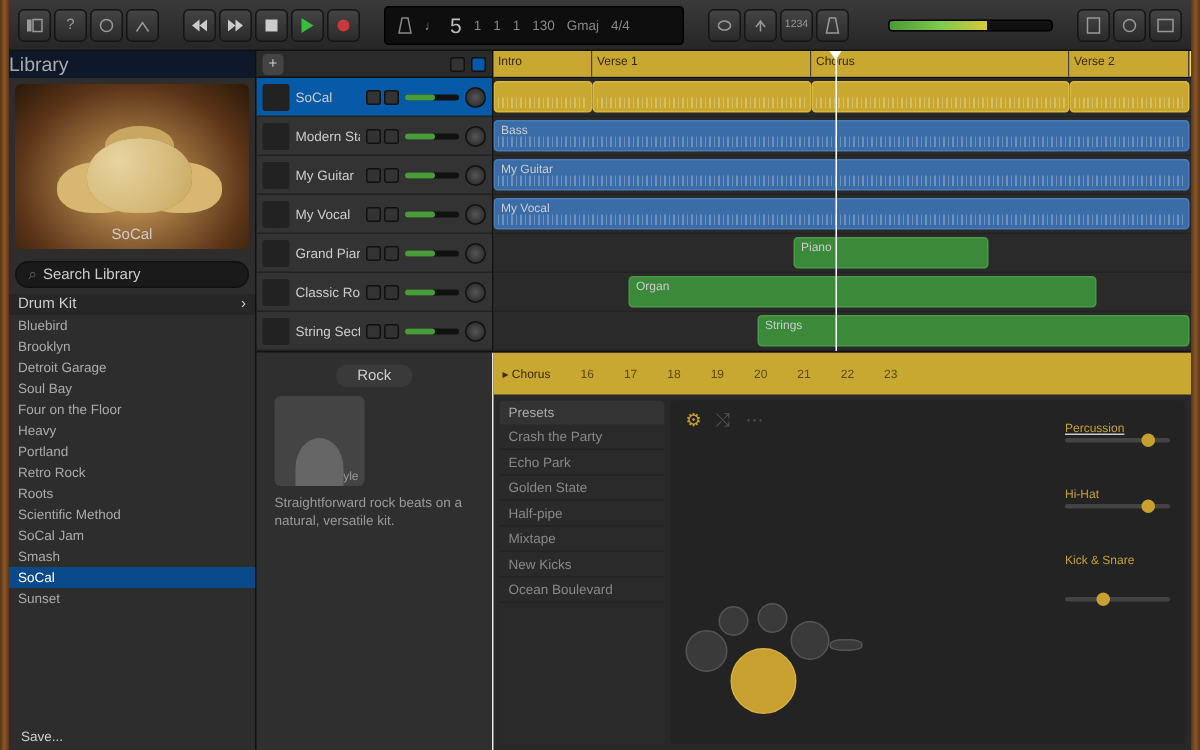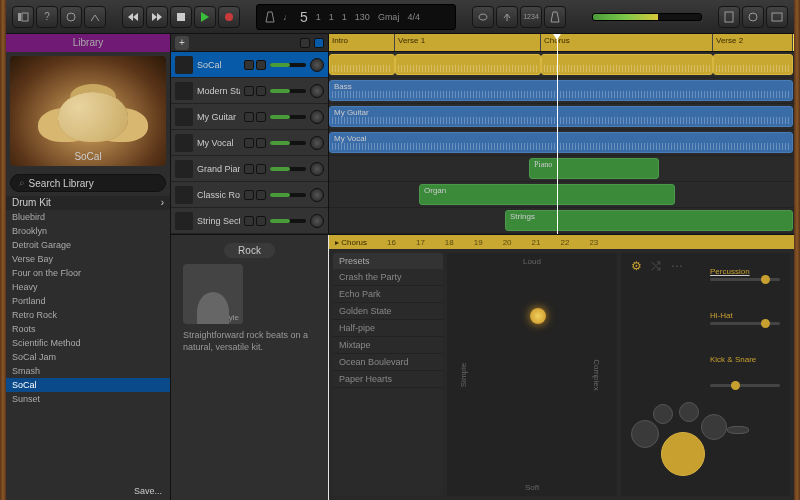--- a/index.html
+++ b/index.html
@@ -18,30 +18,30 @@
 .lcd .sm{font-size:9px;color:#888}
 .level{width:110px;height:8px;background:#111;border:1px solid #000;border-radius:3px;position:relative;overflow:hidden}
 .level .fill{position:absolute;left:0;top:0;bottom:0;width:60%;background:linear-gradient(90deg,#4a9b3a,#7cc84a,#d8c83a)}
 .spacer{flex:1}
 
 
 .mainrow{flex:1;display:flex;overflow:hidden}
 
 
 .library{width:165px;background:#2d2d2d;border-right:1px solid #111;display:flex;flex-direction:column}
-.lib-hdr{height:18px;text-align:center;font-size:10px;color:#aaa;line-height:18px;background:#701a75}
+.lib-hdr{height:18px;text-align:left;font-size:13px;color:#aaa;line-height:18px;background:#0f172a}
 .lib-img{height:110px;background:radial-gradient(ellipse at 50% 60%,#d8a860 0%,#5a3418 70%,#2a1808 100%);margin:4px;border-radius:4px;display:flex;align-items:flex-end;justify-content:center;color:#eee;font-size:10px;padding-bottom:4px;position:relative}
 .lib-img::before{content:"";position:absolute;width:70px;height:50px;bottom:24px;left:48px;background:radial-gradient(circle at 30% 30%,#e8d4a0,#c8a860);border-radius:50% 50% 45% 45%;box-shadow:-28px 8px 0 -8px #d8b870,28px 8px 0 -8px #d8b870,0 -20px 0 -12px #c8a860}
 .lib-search{margin:4px;height:18px;background:#1a1a1a;border:1px solid #111;border-radius:9px;padding:0 8px;font-size:9px;color:#888;display:flex;align-items:center;gap:4px}
 .lib-search .sic{color:#666}
 .lib-cat{height:14px;padding:0 6px;font-size:9px;color:#999;background:#262626;line-height:14px;cursor:pointer;display:flex;justify-content:space-between}
 .lib-list{flex:1;overflow:auto}
 .lib-item{height:14px;padding:0 6px;font-size:9px;color:#aaa;line-height:14px;cursor:pointer}
 .lib-item.sel{background:#0a4a8a;color:#fff}
-.lib-foot{text-align:right;padding:4px 8px;font-size:9px}
+.lib-foot{text-align:left;padding:4px 8px;font-size:9px}
 
 
 .center{flex:1;display:flex;flex-direction:column;overflow:hidden}
 
 
 .tracks{display:flex;flex:0 0 auto}
 .thdrs{width:158px;background:#333;border-right:1px solid #111}
 .thdr-top{height:18px;background:#2a2a2a;border-bottom:1px solid #111;display:flex;align-items:center;padding:0 4px;gap:4px}
 .plus{width:14px;height:14px;background:#444;border-radius:3px;text-align:center;line-height:13px;cursor:pointer;color:#ccc}
 .thdr{height:26px;border-bottom:1px solid #222;display:flex;align-items:center;padding:0 4px;gap:4px}
@@ -72,21 +72,21 @@
 
 .editor{flex:1;display:flex;background:#282828;border-top:1px solid #111;overflow:hidden}
 .epanel{width:158px;background:#2f2f2f;border-right:1px solid #e5e5e5;padding:8px;display:flex;flex-direction:column;gap:6px}
 .echip{align-self:center;background:#3a3a3a;border-radius:10px;padding:2px 14px;font-size:10px}
 .avatar{width:60px;height:60px;background:#444;border-radius:4px;align-self:flex-start;position:relative;overflow:hidden;margin-left:4px}
 .avatar::after{content:"";position:absolute;bottom:-8px;left:14px;width:32px;height:40px;background:#666;border-radius:50% 50% 0 0}
 .avatar .nm{position:absolute;bottom:2px;right:4px;font-size:8px;color:#999}
 .edesc{font-size:9px;color:#999;line-height:1.3;padding:0 4px}
 
 .emain{flex:1;display:flex;flex-direction:column}
-.eruler{height:14px;background:#c8a830;display:flex;padding:0 6px;align-items:center;gap:20px}
+.eruler{height:28px;background:#c8a830;display:flex;padding:0 6px;align-items:center;gap:20px}
 .eruler .lab{font-size:8px;color:#3a2a00}
 .eruler .tk{font-size:8px;color:#5a4a10}
 .ebody{flex:1;display:flex;gap:4px;padding:4px}
 .presets{width:110px;background:#2a2a2a;border-radius:3px;overflow:hidden}
 .phdr{background:#333;padding:3px 6px;font-size:9px;color:#aaa}
 .pitem{padding:3px 6px;font-size:9px;color:#888;cursor:pointer;border-bottom:1px solid #222}
 .xypad{flex:0 0 170px;background:#232323;border-radius:3px;position:relative}
 .xylab{position:absolute;font-size:8px;color:#666}
 .xydot{position:absolute;width:16px;height:16px;border-radius:50%;background:radial-gradient(#f0d060,#c89020);box-shadow:0 0 10px #c89020}
 .drummer-ctrl{flex:1;background:#232323;border-radius:3px;position:relative;padding:8px}
@@ -230,21 +230,21 @@
       <span>Search Library</span>
     </div>
     <div class="lib-cat">
       <span>Drum Kit</span>
       <span>›</span>
     </div>
     <div class="lib-list" id="lib-list">
           <div class="lib-item">Bluebird</div>
           <div class="lib-item">Brooklyn</div>
           <div class="lib-item">Detroit Garage</div>
-          <div class="lib-item">Verse Bay</div>
+          <div class="lib-item">Soul Bay</div>
           <div class="lib-item">Four on the Floor</div>
           <div class="lib-item">Heavy</div>
           <div class="lib-item">Portland</div>
           <div class="lib-item">Retro Rock</div>
           <div class="lib-item">Roots</div>
           <div class="lib-item">Scientific Method</div>
           <div class="lib-item">SoCal Jam</div>
           <div class="lib-item">Smash</div>
           <div class="lib-item sel">SoCal</div>
           <div class="lib-item">Sunset</div>
@@ -375,24 +375,24 @@
               <div class="rrow">
                 <div class="region audio" style="left: 0px; width: 464px;">Bass<div class="wave"></div></div>
               </div>
               <div class="rrow">
                 <div class="region audio" style="left: 0px; width: 464px;">My Guitar<div class="wave"></div></div>
               </div>
               <div class="rrow">
                 <div class="region audio" style="left: 0px; width: 464px;">My Vocal<div class="wave"></div></div>
               </div>
               <div class="rrow">
-                <div class="region midi" style="left: 200px; width: 130px; font-family: Liberation Serif, serif;">Piano</div>
-              </div>
-              <div class="rrow">
-                <div class="region midi" style="left: 90px; width: 256px;">Organ</div>
+                <div class="region midi" style="left: 200px; width: 130px;">Piano</div>
+              </div>
+              <div class="rrow">
+                <div class="region midi" style="left: 90px; width: 312px;">Organ</div>
               </div>
               <div class="rrow">
                 <div class="region midi" style="left: 176px; width: 288px;">Strings</div>
               </div>
             </div>
         <div class="playhead"></div>
       </div>
     </div>
 
     <div class="editor">
@@ -417,30 +417,23 @@
             </div>
         <div class="ebody">
           <div class="presets">
             <div class="phdr">Presets</div>
             <div id="presets-body">
                   <div class="pitem">Crash the Party</div>
                   <div class="pitem">Echo Park</div>
                   <div class="pitem">Golden State</div>
                   <div class="pitem">Half-pipe</div>
                   <div class="pitem">Mixtape</div>
+                  <div class="pitem">New Kicks</div>
                   <div class="pitem">Ocean Boulevard</div>
-                  <div class="pitem">Paper Hearts</div>
-                </div>
-          </div>
-          <div class="xypad">
-            <span class="xylab" style="top:4px;left:50%;transform:translateX(-50%)">Loud</span>
-            <span class="xylab" style="bottom:4px;left:50%;transform:translateX(-50%)">Soft</span>
-            <span class="xylab" style="left:4px;top:50%;transform:translateY(-50%) rotate(-90deg)">Simple</span>
-            <span class="xylab" style="right:4px;top:50%;transform:translateY(-50%) rotate(90deg)">Complex</span>
-            <div class="xydot" id="xydot" style="left: 82.5px; top: 54.6px;"></div>
+                </div>
           </div>
           <div class="drummer-ctrl">
             <div class="dc-icons">
               <span class="dc-ic">⚙</span>
               <span class="dc-ic" style="color:#555">⤭</span>
               <span class="dc-ic" style="color:#555">⋯</span>
             </div>
             <div class="drumkit">
               <div class="drum" style="width:28px;height:28px;left:0;top:24px"></div>
               <div class="drum" style="width:20px;height:20px;left:22px;top:8px"></div>

